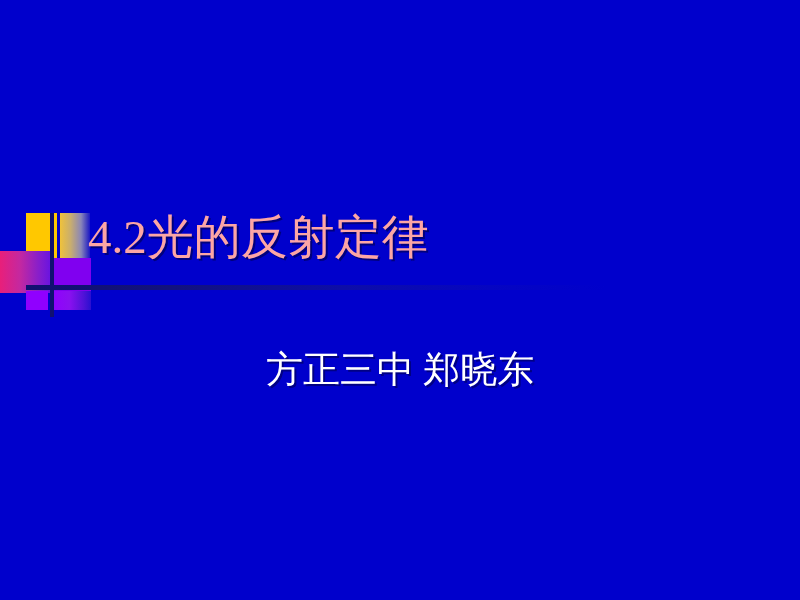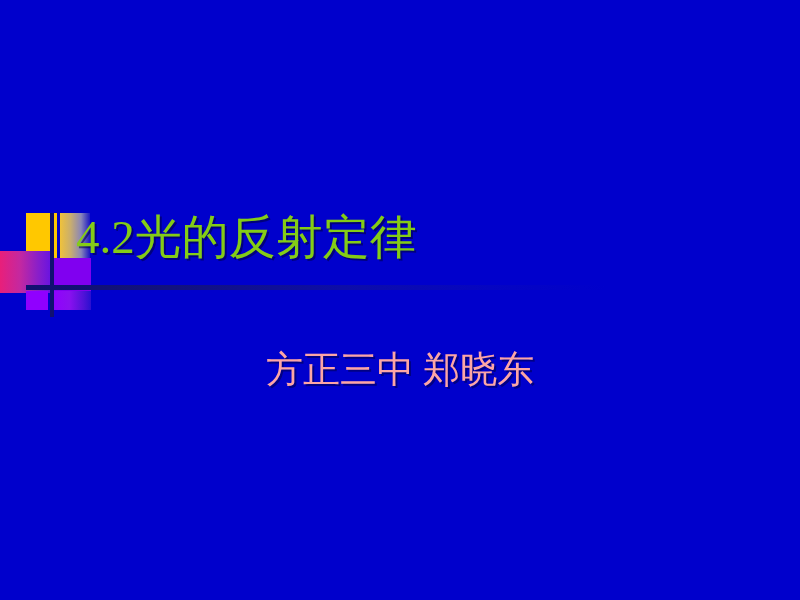--- a/index.html
+++ b/index.html
@@ -106,43 +106,43 @@
     left: 26px;
     top: 285px;
     width: 580px;
     height: 5px;
     background: linear-gradient(to right, #101070 0%, #12127e 25%, #0d0da8 55%, #0505c2 80%, #0000cc 100%);
   }
 
   
   .title {
     position: absolute;
-    left: 76px;
+    left: 88px;
     top: 207px;
     width: 660px;
     font-size: 47px;
     line-height: 60px;
-    color: #84cc16;
+    color: #fca5a5;
     white-space: nowrap;
     letter-spacing: 0px;
     text-shadow: 2px 2px 0 rgba(0, 0, 60, 0.55);
     font-family: "Liberation Serif", "DejaVu Serif", serif;
     font-weight: normal;
   }
 
   
   .subtitle {
     position: absolute;
     left: 0;
     top: 345px;
     width: 800px;
     text-align: center;
     font-size: 37px;
     line-height: 50px;
-    color: #fca5a5;
+    color: #ffffff;
     white-space: nowrap;
     text-shadow: 2px 2px 0 rgba(0, 0, 60, 0.5);
     font-family: "Liberation Serif", "DejaVu Serif", serif;
     font-weight: normal;
   }
 </style>
 </head>
 <body>
 
 <div id="slide">

